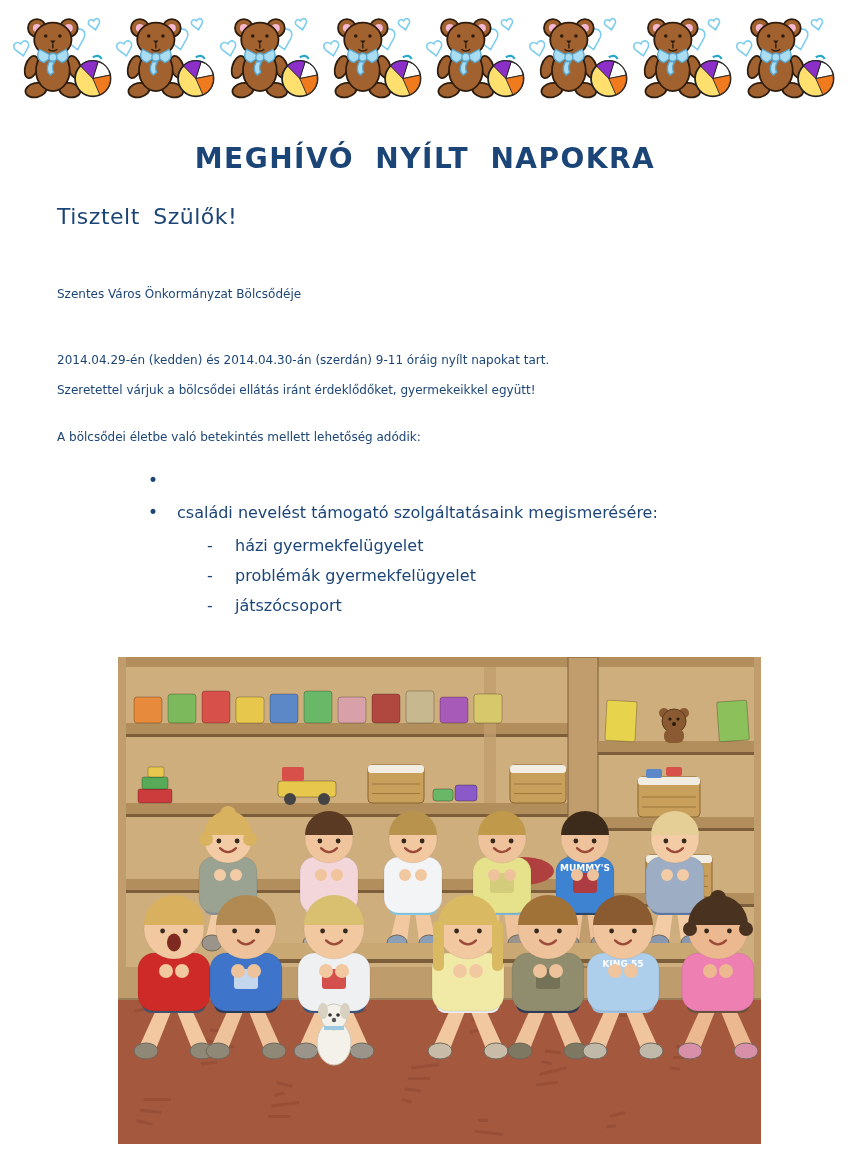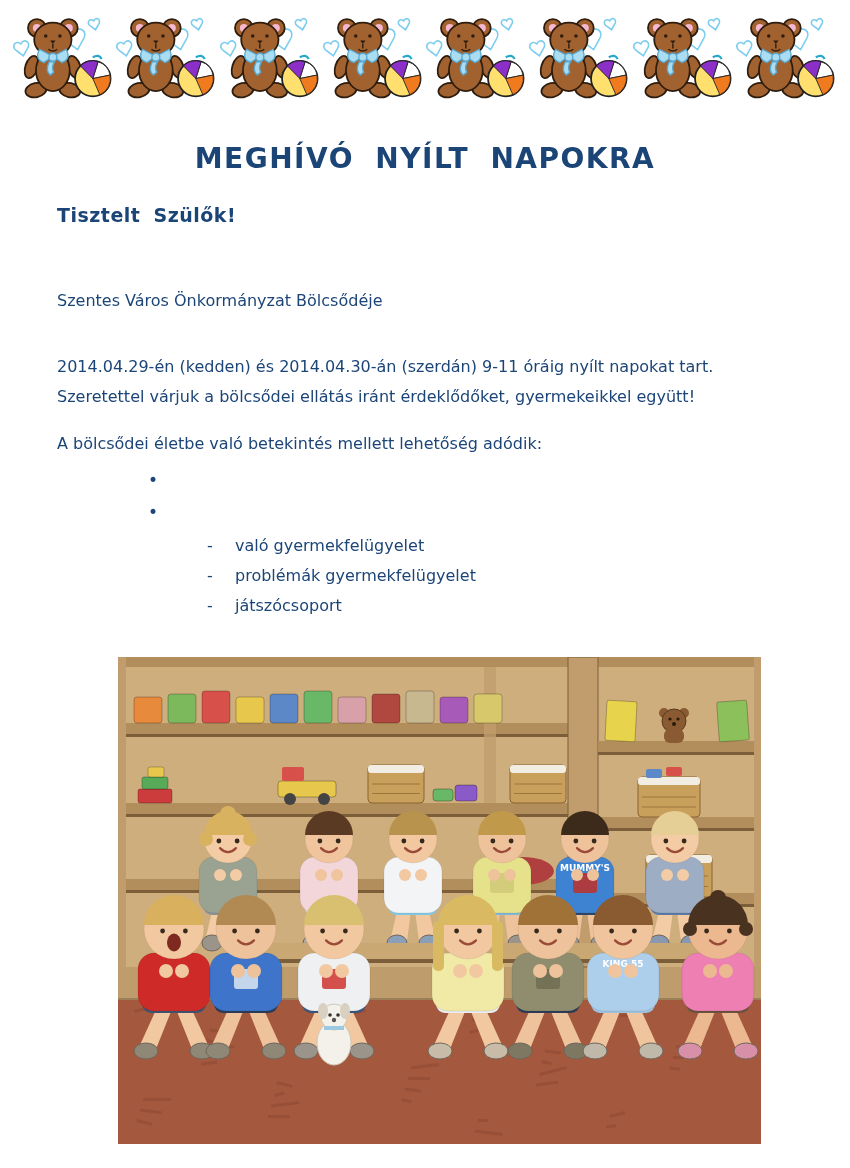--- a/index.html
+++ b/index.html
@@ -12,23 +12,23 @@
   .bear-border{
     position:absolute; left:12px; top:10px; width:826px; height:96px;
     display:flex; justify-content:space-between; align-items:flex-start;
   }
   .title{
     position:absolute; left:0; top:123px; width:100%; text-align:center;
     font-size:28px; font-weight:bold; letter-spacing:1.5px; word-spacing:10px;
   }
   .salutation{
     position:absolute; left:57px; top:204px;
-    font-size:19px; font-weight:bold; word-spacing:6px; letter-spacing:.5px;text-align:center;
+    font-size:22px; font-weight:normal; word-spacing:6px; letter-spacing:.5px;text-align:center;
   }
-  .para{ position:absolute; left:57px; font-size:16px; white-space:nowrap; }
+  .para{ position:absolute; left:57px; font-size:12px; white-space:nowrap; }
   #p1{ top:275px; } #p2{ top:341px; } #p3{ top:371px; } #p4{ top:418px; }
   ul{ list-style:none; margin:0; padding:0; position:absolute; }
   .bullets{ left:148px; top:464px; }
   .bullets li{ height:32px; display:flex; align-items:center; font-size:16px; white-space:nowrap; }
   .bullets .marker{ width:29px; font-size:17px; }
   .dashes{ left:207px; top:530px; }
   .dashes li{ height:30px; display:flex; align-items:center; font-size:16px; white-space:nowrap; }
   .dashes .marker{ width:28px; }
   .photo{
     position:absolute; left:114px; top:653px; width:643px; height:487px; margin:4px;
@@ -323,27 +323,28 @@
   <p id="p2" class="para">2014.04.29-én (kedden) és 2014.04.30-án (szerdán) 9-11 óráig nyílt napokat tart.</p>
   <p id="p3" class="para">Szeretettel várjuk a bölcsődei ellátás iránt érdeklődőket, gyermekeikkel együtt!</p>
   <p id="p4" class="para">A bölcsődei életbe való betekintés mellett lehetőség adódik:</p>
 
   <ul class="bullets">
     <li>
       <span class="marker">•</span>
     </li>
     <li>
       <span class="marker">•</span>
+      <span>családi nevelést támogató szolgáltatásaink megismerésére:</span>
     </li>
   </ul>
 
   <ul class="dashes">
     <li>
       <span class="marker">-</span>
-      <span>való gyermekfelügyelet</span>
+      <span>házi gyermekfelügyelet</span>
     </li>
     <li>
       <span class="marker">-</span>
       <span>problémák gyermekfelügyelet</span>
     </li>
     <li>
       <span class="marker">-</span>
       <span>játszócsoport</span>
     </li>
   </ul>

